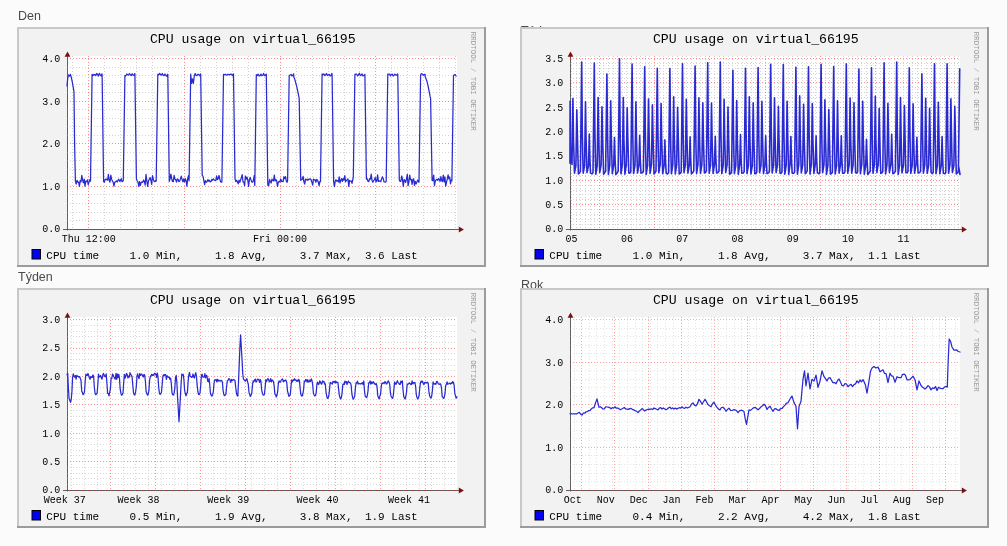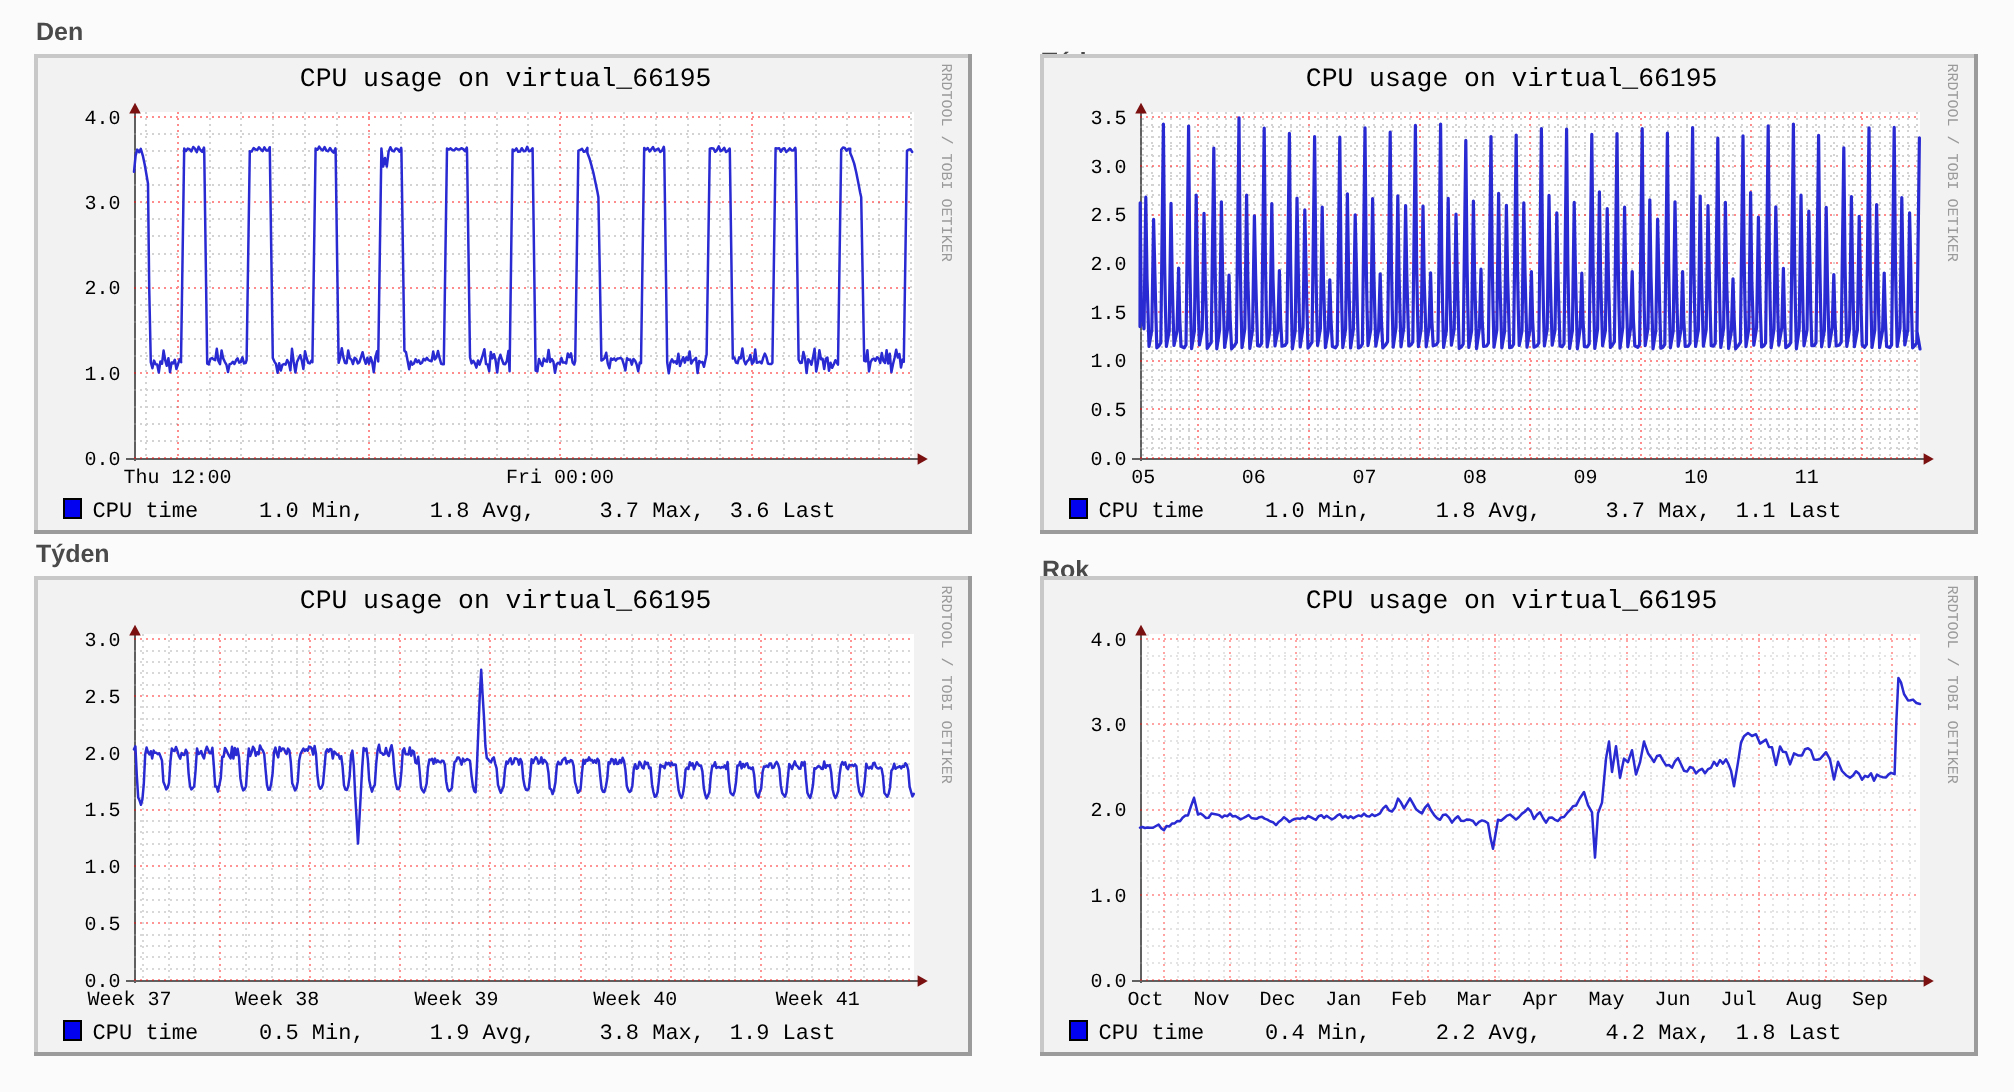--- a/index.html
+++ b/index.html
@@ -1,15 +1,15 @@
 <!DOCTYPE html>
 <html><head><meta charset="utf-8"><style>
 html,body{margin:0;padding:0;background:#fbfbfb;}
 body{position:relative;width:1007px;height:546px;overflow:hidden;font-family:"Liberation Sans",sans-serif;}
-.lbl{position:absolute;font-size:12.5px;font-weight:bold;color:#4a4a4a;filter:blur(0px);}
+.lbl{position:absolute;font-size:12.5px;font-weight:normal;color:#4a4a4a;filter:blur(0px);}
 </style></head><body>
 <div class="lbl" style="left:18px;top:9px">Den</div>
 <div class="lbl" style="left:521px;top:24px">Týden</div>
 <div class="lbl" style="left:18px;top:270px">Týden</div>
 <div class="lbl" style="left:521px;top:278px">Rok</div>
 <svg style="position:absolute;left:17px;top:27px;filter:blur(0px)" width="469" height="240" viewBox="0 0 469 240">
 <rect x="0" y="0" width="469" height="240" fill="#f2f2f2"></rect>
 <path d="M0,240 L0,0 L469,0" stroke="#c8c8c8" stroke-width="4" fill="none"></path>
 <path d="M0,240 L469,240 L469,0" stroke="#9b9b9b" stroke-width="4" fill="none"></path>
 <rect x="2" y="2" width="465" height="236" fill="#f2f2f2"></rect>

